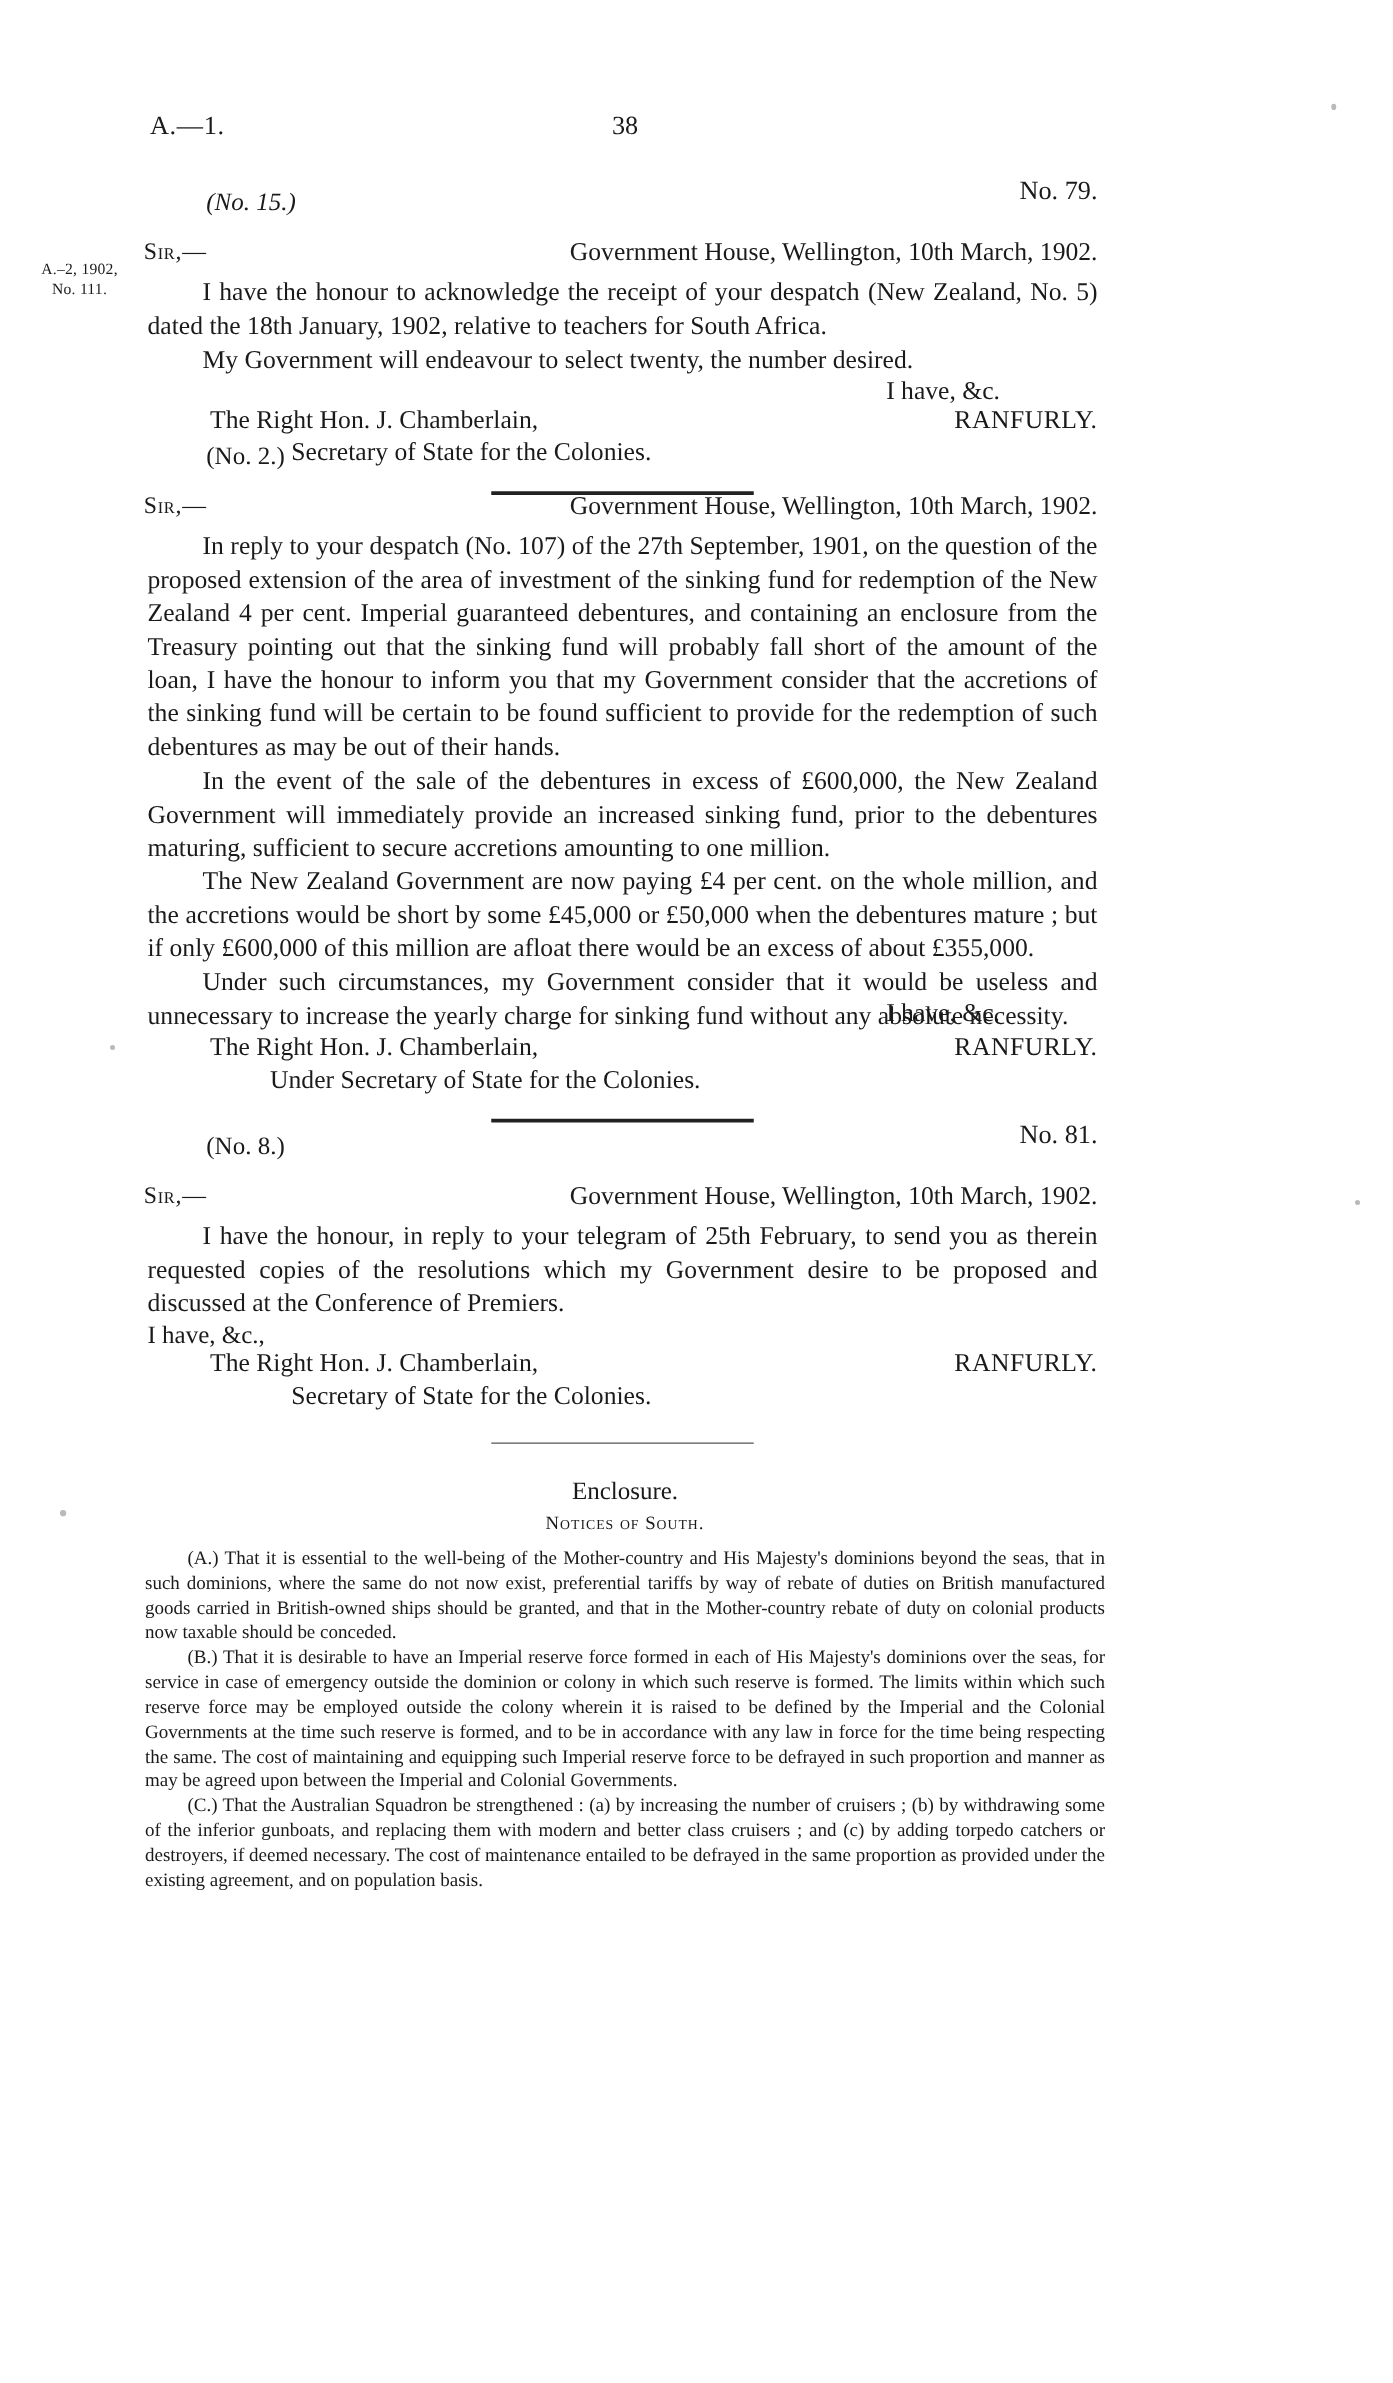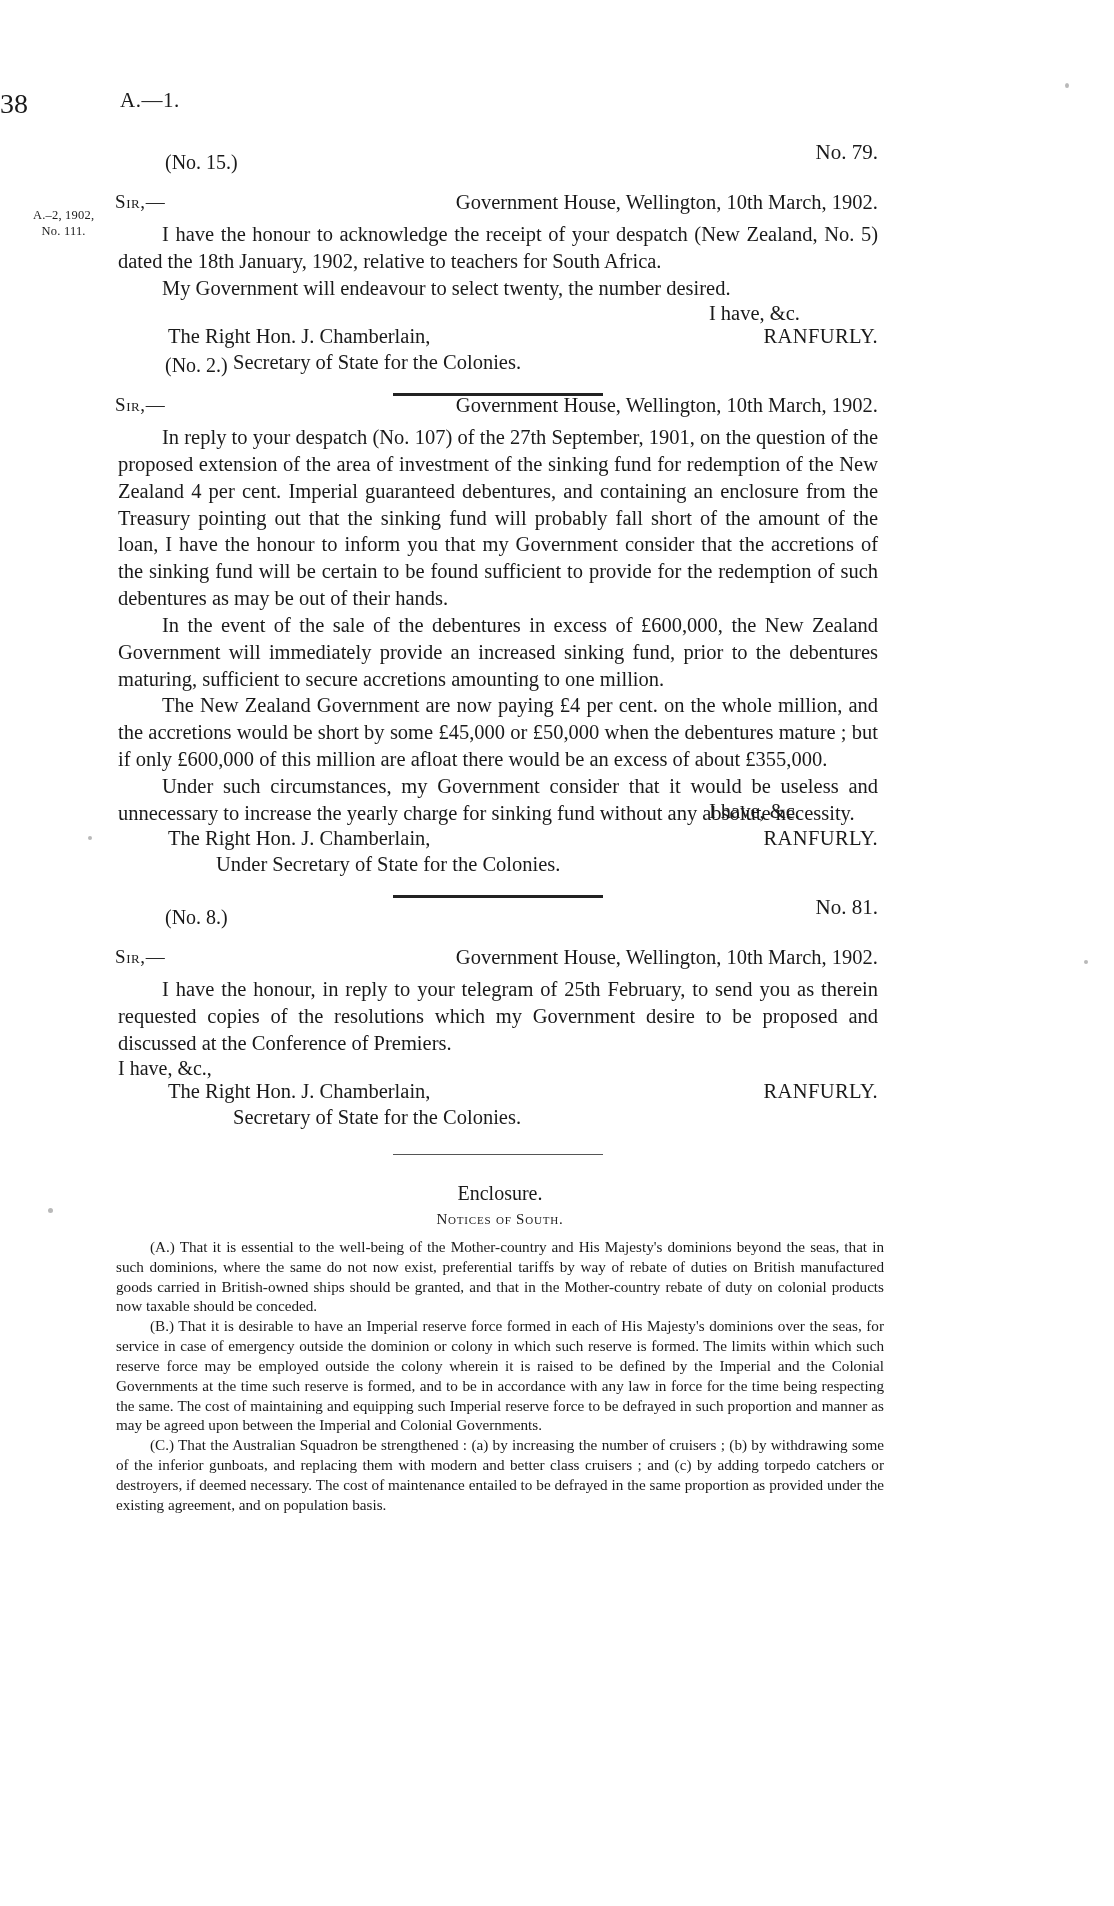--- a/index.html
+++ b/index.html
@@ -26,22 +26,22 @@
     position: absolute;
     left: 120px;
     top: 88px;
     font-size: 21px;
     letter-spacing: 0.5px;
   }
   .hdr-page {
     position: absolute;
     left: 0; top: 88px;
     width: 1000px;
-    text-align: left;
-    font-size: 28px;
+    text-align: center;
+    font-size: 21px;
   }
   
   .margin-note {
     position: absolute;
     left: 33px;
     font-size: 12.5px;
     line-height: 1.25;
     font-family: "Liberation Serif", serif;
     letter-spacing: 0.2px;
   }
@@ -121,21 +121,21 @@
   <div class="hdr-left">A.—1.</div>
   <div class="hdr-page">38</div>
 
   <div class="margin-note" style="top:208px;text-align:center;">
     <div>A.–2, 1902,</div>
     <div>No. 111.</div>
   </div>
 
   <div class="col" style="top:140px;">
     <div class="ctr">No. 79.</div>
-    <div style="position:relative;height:26px;">
+    <div style="position:relative;height:26px;font-style:italic;">
       <div class="secno" style="position:absolute;left:47px;top:-14px;">(No. 15.)</div>
     </div>
     <div style="position:relative;height:30px;">
       <div class="salute small-caps" style="position:absolute;left:-3px;top:0;">Sir,—</div>
       <div style="position:absolute;right:0;top:0;font-size:20.5px;">Government House, Wellington, 10th March, 1902.</div>
     </div>
     <p class="body">I have the honour to acknowledge the receipt of your despatch (New Zealand, No. 5) dated the 18th January, 1902, relative to teachers for South Africa.</p>
     <p class="body">My Government will endeavour to select twenty, the number desired.</p>
     <div style="text-align:right;font-size:20.5px;padding-right:78px;">I have, &amp;c.</div>
     <div style="position:relative;height:56px;">

